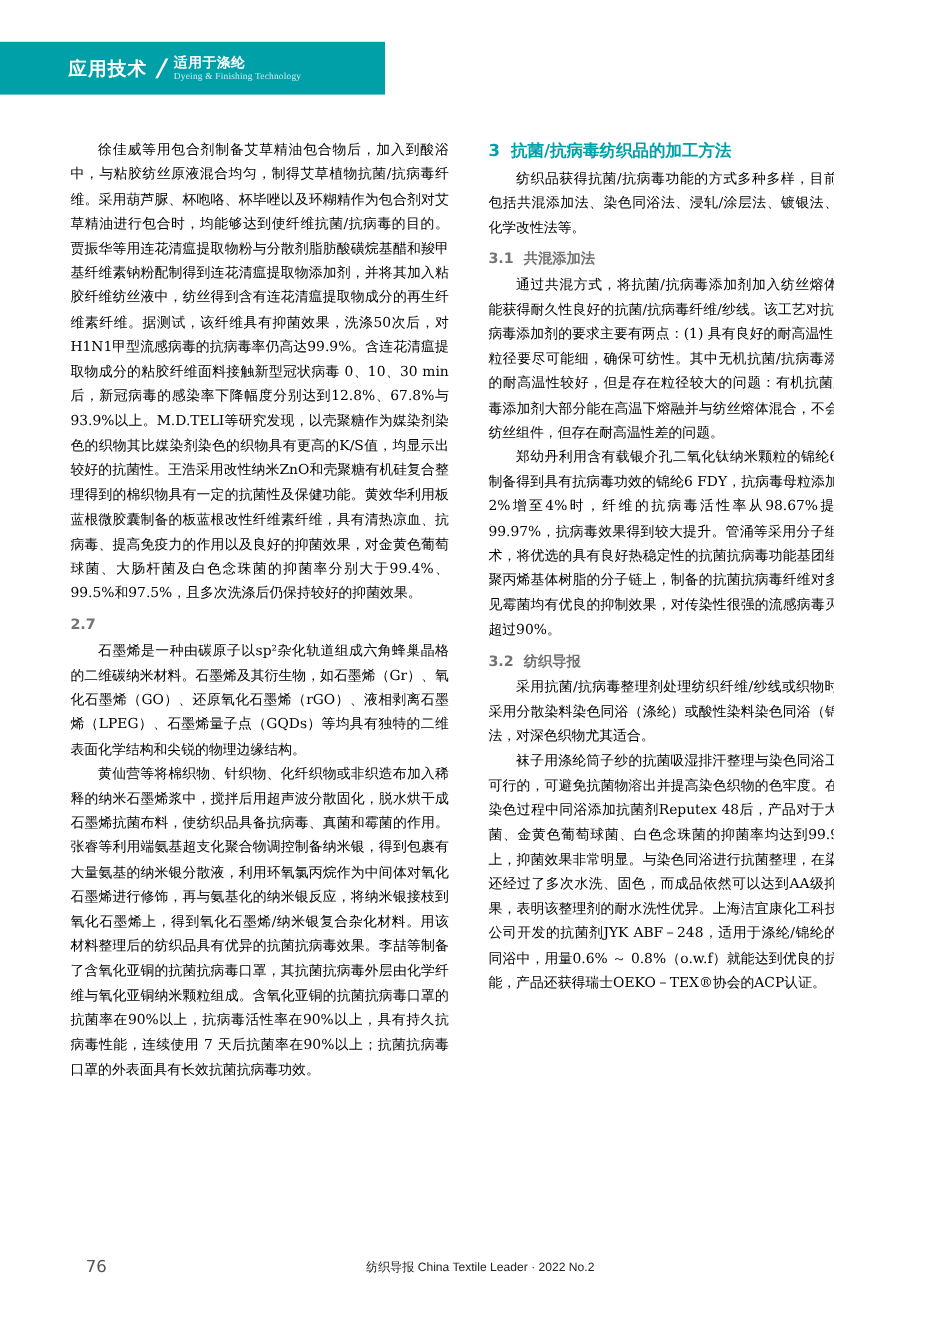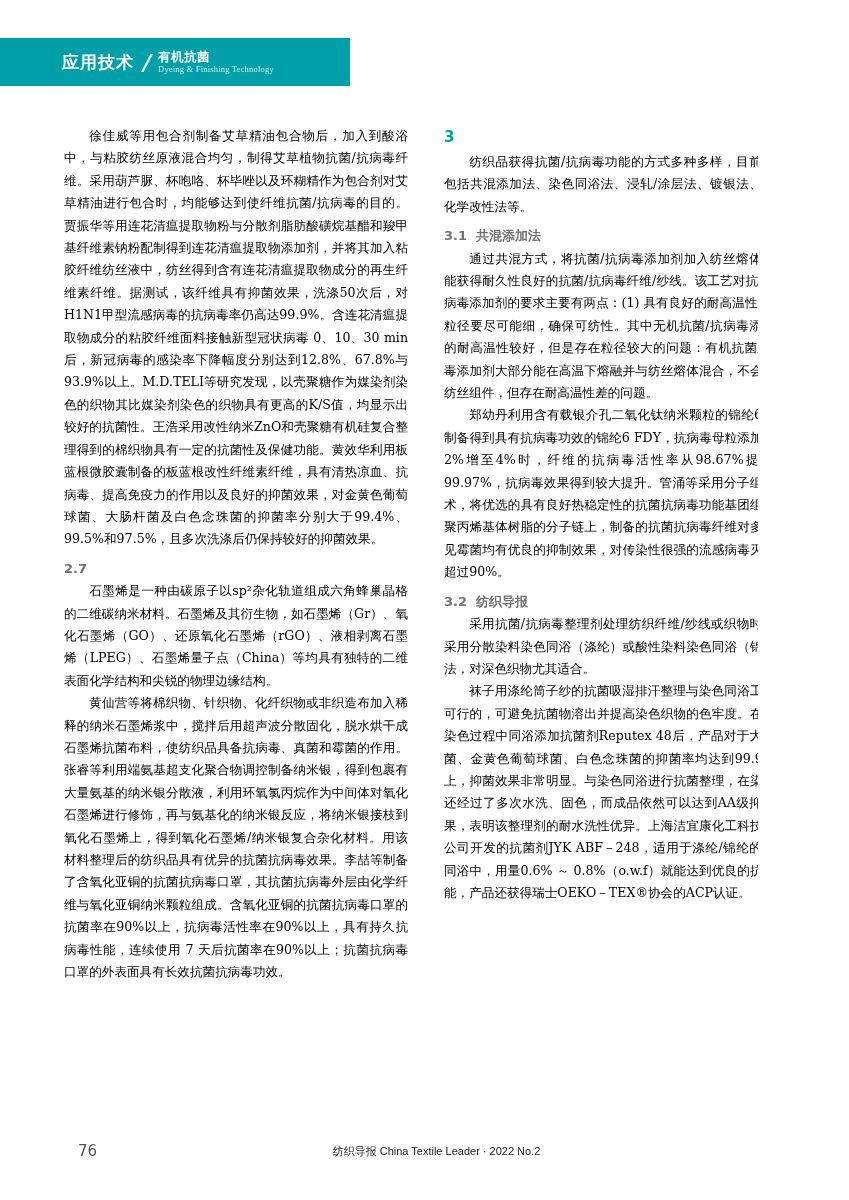--- a/index.html
+++ b/index.html
@@ -153,42 +153,43 @@
 </head>
 <body>
 
 <div class="page">
 
   <div class="header">
     <div class="header-inner">
       <span class="hdr-cn">应用技术</span>
       <span class="hdr-slash">/</span>
       <span class="hdr-right">
-        <span class="hdr-sub-cn">有机抗菌</span>
+        <span class="hdr-sub-cn">适用于涤纶</span>
         <span class="hdr-sub-en">Dyeing &amp; Finishing Technology</span>
       </span>
     </div>
   </div>
 
   <div class="columns">
 
     <div class="col">
       <p class="body">徐佳威等用包合剂制备艾草精油包合物后，加入到酸浴中，与粘胶纺丝原液混合均匀，制得艾草植物抗菌/抗病毒纤维。采用葫芦脲、杯咆咯、杯毕唑以及环糊精作为包合剂对艾草精油进行包合时，均能够达到使纤维抗菌/抗病毒的目的。贾振华等用连花清瘟提取物粉与分散剂脂肪酸磺烷基醋和羧甲基纤维素钠粉配制得到连花清瘟提取物添加剂，并将其加入粘胶纤维纺丝液中，纺丝得到含有连花清瘟提取物成分的再生纤维素纤维。据测试，该纤维具有抑菌效果，洗涤50次后，对H1N1甲型流感病毒的抗病毒率仍高达99.9%。含连花清瘟提取物成分的粘胶纤维面料接触新型冠状病毒 0、10、30 min 后，新冠病毒的感染率下降幅度分别达到12.8%、67.8%与93.9%以上。M.D.TELI等研究发现，以壳聚糖作为媒染剂染色的织物其比媒染剂染色的织物具有更高的K/S值，均显示出较好的抗菌性。王浩采用改性纳米ZnO和壳聚糖有机硅复合整理得到的棉织物具有一定的抗菌性及保健功能。黄效华利用板蓝根微胶囊制备的板蓝根改性纤维素纤维，具有清热凉血、抗病毒、提高免疫力的作用以及良好的抑菌效果，对金黄色葡萄球菌、大肠杆菌及白色念珠菌的抑菌率分别大于99.4%、99.5%和97.5%，且多次洗涤后仍保持较好的抑菌效果。</p>
 
       <h3 class="sub">
         <span>2.7</span>
       </h3>
 
-      <p class="body">石墨烯是一种由碳原子以sp²杂化轨道组成六角蜂巢晶格的二维碳纳米材料。石墨烯及其衍生物，如石墨烯（Gr）、氧化石墨烯（GO）、还原氧化石墨烯（rGO）、液相剥离石墨烯（LPEG）、石墨烯量子点（China）等均具有独特的二维表面化学结构和尖锐的物理边缘结构。</p>
+      <p class="body">石墨烯是一种由碳原子以sp²杂化轨道组成六角蜂巢晶格的二维碳纳米材料。石墨烯及其衍生物，如石墨烯（Gr）、氧化石墨烯（GO）、还原氧化石墨烯（rGO）、液相剥离石墨烯（LPEG）、石墨烯量子点（GQDs）等均具有独特的二维表面化学结构和尖锐的物理边缘结构。</p>
       <p class="body">黄仙营等将棉织物、针织物、化纤织物或非织造布加入稀释的纳米石墨烯浆中，搅拌后用超声波分散固化，脱水烘干成石墨烯抗菌布料，使纺织品具备抗病毒、真菌和霉菌的作用。张睿等利用端氨基超支化聚合物调控制备纳米银，得到包裹有大量氨基的纳米银分散液，利用环氧氯丙烷作为中间体对氧化石墨烯进行修饰，再与氨基化的纳米银反应，将纳米银接枝到氧化石墨烯上，得到氧化石墨烯/纳米银复合杂化材料。用该材料整理后的纺织品具有优异的抗菌抗病毒效果。李喆等制备了含氧化亚铜的抗菌抗病毒口罩，其抗菌抗病毒外层由化学纤维与氧化亚铜纳米颗粒组成。含氧化亚铜的抗菌抗病毒口罩的抗菌率在90%以上，抗病毒活性率在90%以上，具有持久抗病毒性能，连续使用 7 天后抗菌率在90%以上；抗菌抗病毒口罩的外表面具有长效抗菌抗病毒功效。</p>
     </div>
 
     <div class="col">
       <h2 class="sec-main">
         <span class="num">3</span>
+        <span class="txt">抗菌/抗病毒纺织品的加工方法</span>
       </h2>
 
       <p class="body">纺织品获得抗菌/抗病毒功能的方式多种多样，目前主要包括共混添加法、染色同浴法、浸轧/涂层法、镀银法、纤维化学改性法等。</p>
 
       <h3 class="sub">
         <span>3.1</span>
         <span>共混添加法</span>
       </h3>
       <p class="body">通过共混方式，将抗菌/抗病毒添加剂加入纺丝熔体中，能获得耐久性良好的抗菌/抗病毒纤维/纱线。该工艺对抗菌/抗病毒添加剂的要求主要有两点：(1) 具有良好的耐高温性；(2) 粒径要尽可能细，确保可纺性。其中无机抗菌/抗病毒添加剂的耐高温性较好，但是存在粒径较大的问题：有机抗菌/抗病毒添加剂大部分能在高温下熔融并与纺丝熔体混合，不会堵塞纺丝组件，但存在耐高温性差的问题。</p>
       <p class="body">郑幼丹利用含有载银介孔二氧化钛纳米颗粒的锦纶6母粒制备得到具有抗病毒功效的锦纶6 FDY，抗病毒母粒添加量从2%增至4%时，纤维的抗病毒活性率从98.67%提升到99.97%，抗病毒效果得到较大提升。管涌等采用分子组装技术，将优选的具有良好热稳定性的抗菌抗病毒功能基团组装到聚丙烯基体树脂的分子链上，制备的抗菌抗病毒纤维对多种常见霉菌均有优良的抑制效果，对传染性很强的流感病毒灭活率超过90%。</p>

